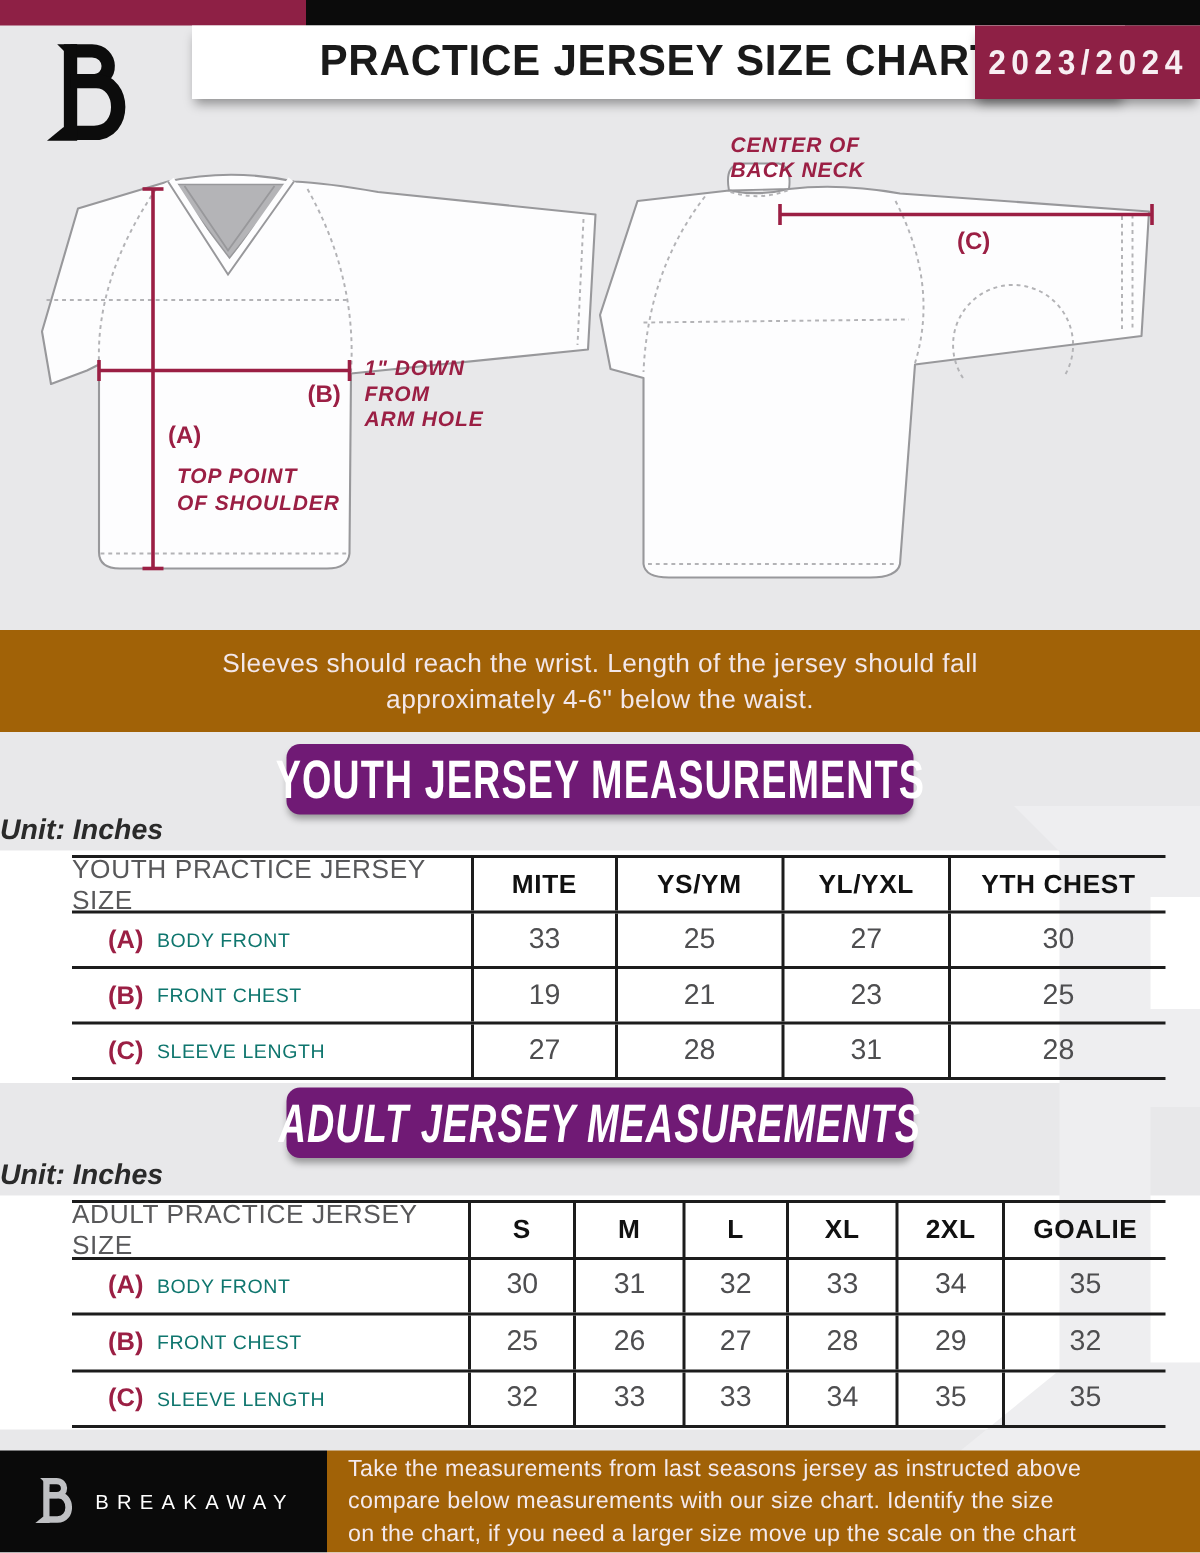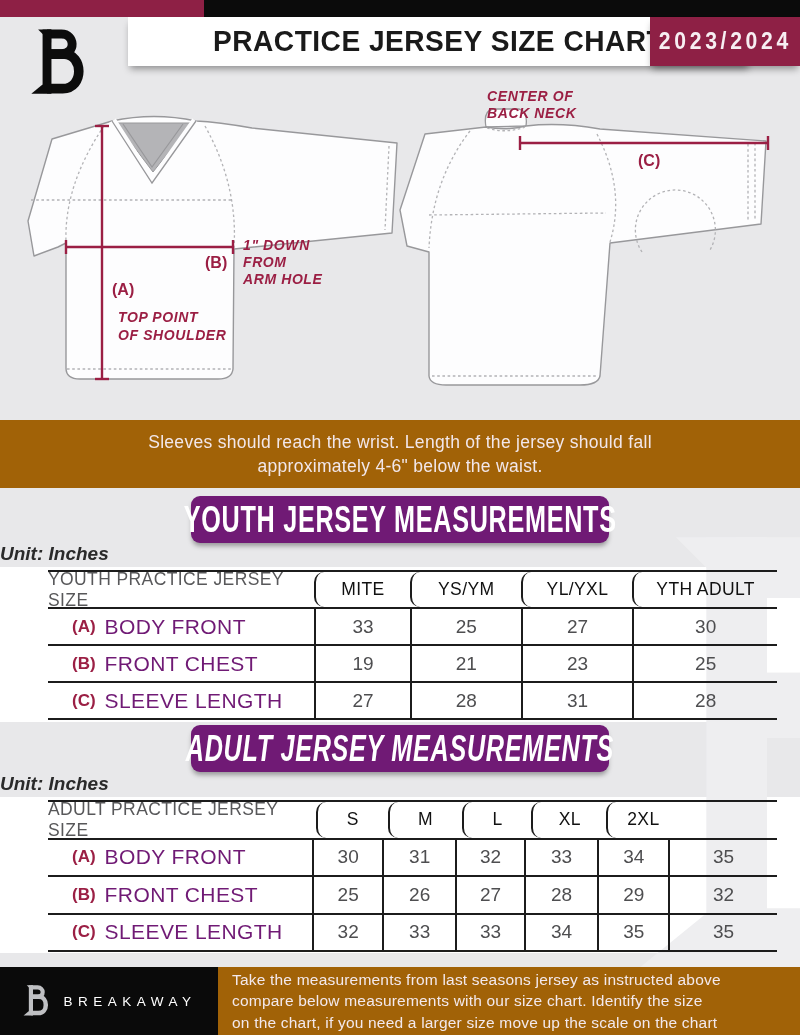--- a/index.html
+++ b/index.html
@@ -62,24 +62,24 @@
   .table-adult{top:800px;}
   .trow{display:flex;border-bottom:2px solid #1c1c1c;}
   .table-youth .trow{height:35px;}
   .table-adult .trow{height:35.5px;}
   .tcell{display:flex;align-items:center;justify-content:center;}
   .tcell + .tcell{border-left:2px solid #1c1c1c;}
   .c-label{width:36.9%;} .c1{width:13%;} .c2{width:15.1%;} .c3{width:15.2%;} .c4{width:19.8%;}
   .a-label{width:36.8%;} .a1{width:9.5%;} .a2{width:9.9%;} .a3{width:9.3%;} .a4{width:10%;}
   .a5{width:9.6%;} .a6{width:14.9%;}
   .th-label{color:#58585a;font-size:17.5px;letter-spacing:.4px;}
-  .th{color:#111;font-size:17.5px;font-weight:400;letter-spacing:.4px;border-radius:10px;}
+  .th{color:#111;font-size:17.5px;font-weight:700;letter-spacing:.4px;}
   .rl{justify-content:flex-start;padding-left:24px;box-sizing:border-box;}
   .rl .key{color:#9b1f44;font-weight:800;font-size:17px;margin-right:9px;}
-  .rl .rname{color:#701a75;font-size:21px;letter-spacing:.4px;}
+  .rl .rname{color:#0f766e;font-size:13px;letter-spacing:.4px;}
   .val{color:#4e4e50;font-size:19px;}
 
   
   .footer{position:absolute;left:0;top:967px;width:800px;height:68px;display:flex;z-index:3;}
   .footer-black{width:218px;background:#0a0a0a;display:flex;align-items:center;justify-content:center;}
   .footer-black .flogo{width:32px;height:42px;color:#bfc0c3;}
   .footer-black .wordmark{color:#ffffff;font-size:13.5px;font-weight:400;letter-spacing:5.5px;margin-left:10px;}
   .footer-maroon{flex:1;background:#a16207;padding:6px 10px 6px 14px;box-sizing:border-box;
     display:flex;flex-direction:column;justify-content:center;}
   .footer-maroon div{color:#f3e9ed;font-size:15.5px;line-height:21.5px;letter-spacing:.2px;}
@@ -191,21 +191,21 @@
     <span>YOUTH JERSEY MEASUREMENTS</span>
   </div>
   <div class="unit unit-youth">Unit: Inches</div>
 
   <div class="table table-youth">
     <div class="trow">
       <div class="tcell c-label th-label">YOUTH PRACTICE JERSEY SIZE</div>
       <div class="tcell c1 th">MITE</div>
       <div class="tcell c2 th">YS/YM</div>
       <div class="tcell c3 th">YL/YXL</div>
-      <div class="tcell c4 th">YTH ADULT</div>
+      <div class="tcell c4 th">YTH CHEST</div>
     </div>
     <div class="trow">
       <div class="tcell c-label rl">
         <span class="key">(A)</span>
         <span class="rname">BODY FRONT</span>
       </div>
       <div class="tcell c1 val">33</div>
       <div class="tcell c2 val">25</div>
       <div class="tcell c3 val">27</div>
       <div class="tcell c4 val">30</div>
@@ -238,20 +238,21 @@
   <div class="unit unit-adult">Unit: Inches</div>
 
   <div class="table table-adult">
     <div class="trow">
       <div class="tcell a-label th-label">ADULT PRACTICE JERSEY SIZE</div>
       <div class="tcell a1 th">S</div>
       <div class="tcell a2 th">M</div>
       <div class="tcell a3 th">L</div>
       <div class="tcell a4 th">XL</div>
       <div class="tcell a5 th">2XL</div>
+      <div class="tcell a6 th">GOALIE</div>
     </div>
     <div class="trow">
       <div class="tcell a-label rl">
         <span class="key">(A)</span>
         <span class="rname">BODY FRONT</span>
       </div>
       <div class="tcell a1 val">30</div>
       <div class="tcell a2 val">31</div>
       <div class="tcell a3 val">32</div>
       <div class="tcell a4 val">33</div>

